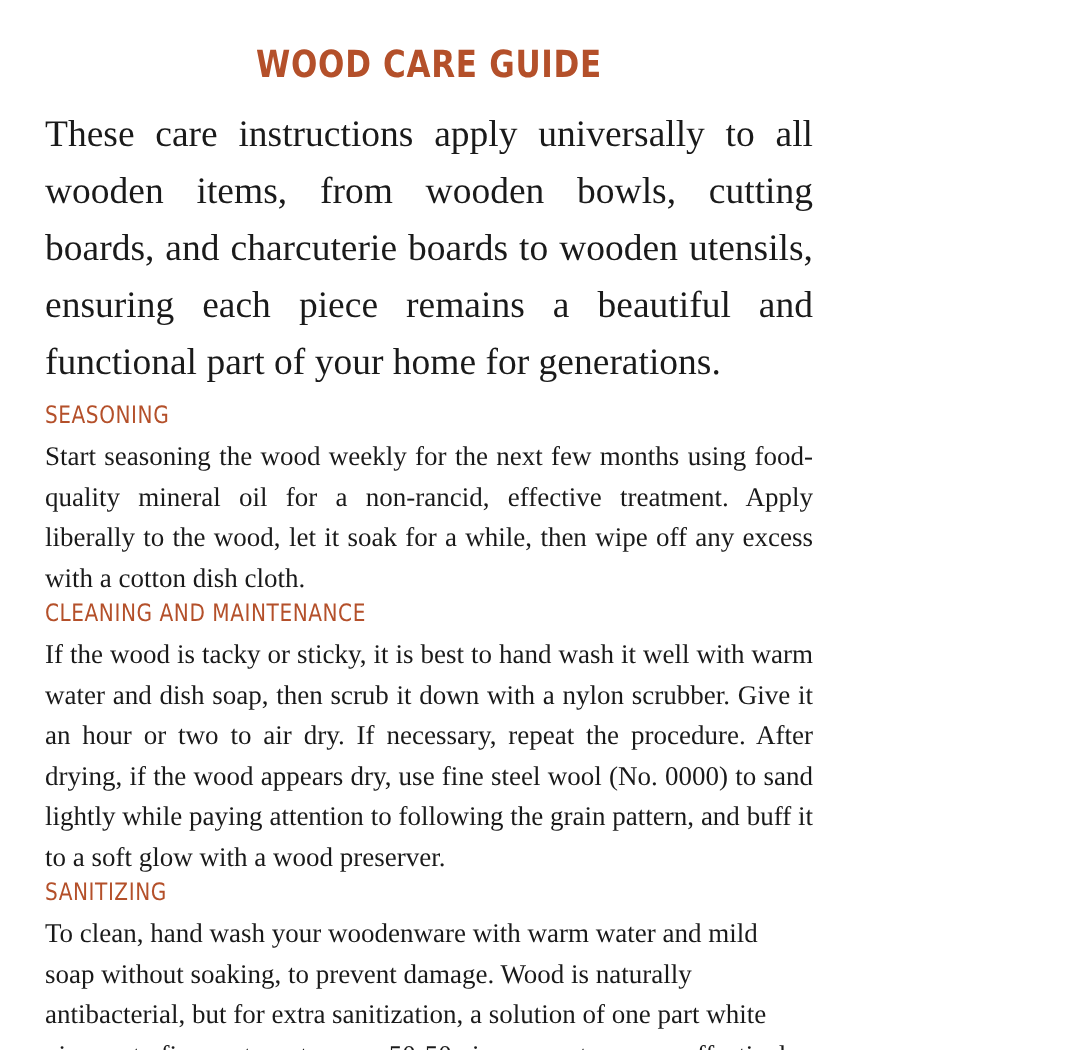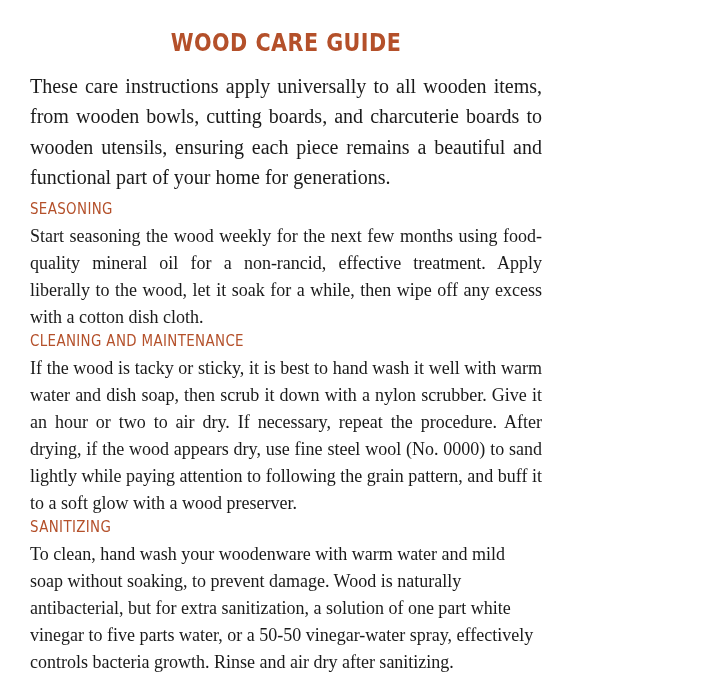--- a/index.html
+++ b/index.html
@@ -26,21 +26,21 @@
     font-family: "DejaVu Sans Condensed", "Liberation Sans", sans-serif;
     font-weight: bold;
     font-size: 25px;
     letter-spacing: 0.5px;
     margin: 6px 0 14px 0;
     text-transform: uppercase;
     transform: scaleX(0.92);
     transform-origin: center;
   }
   .intro {
-    font-size: 20px;
+    font-size: 25px;
     line-height: 1.52;
     text-align: justify;
     text-justify: inter-word;
     margin: 0 0 6px 0;
     hyphens: none;
   }
   .section {
   }
   .section-heading {
     color: #b4502a;

